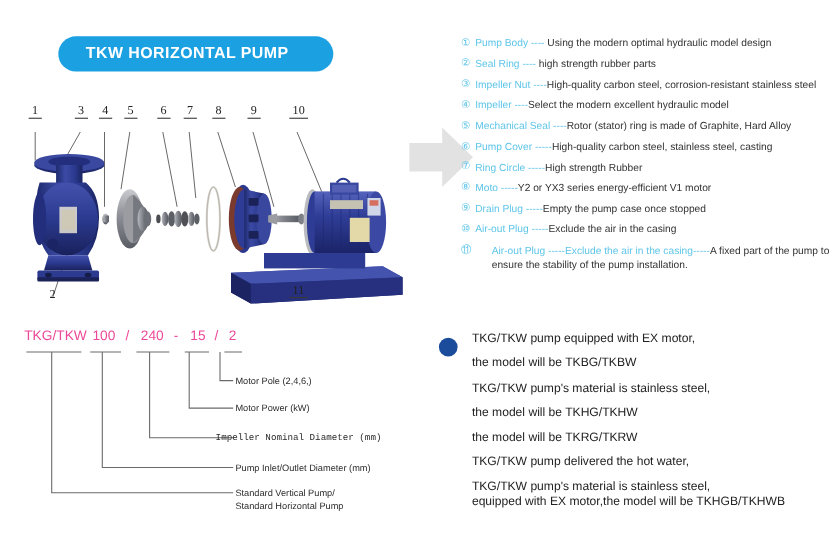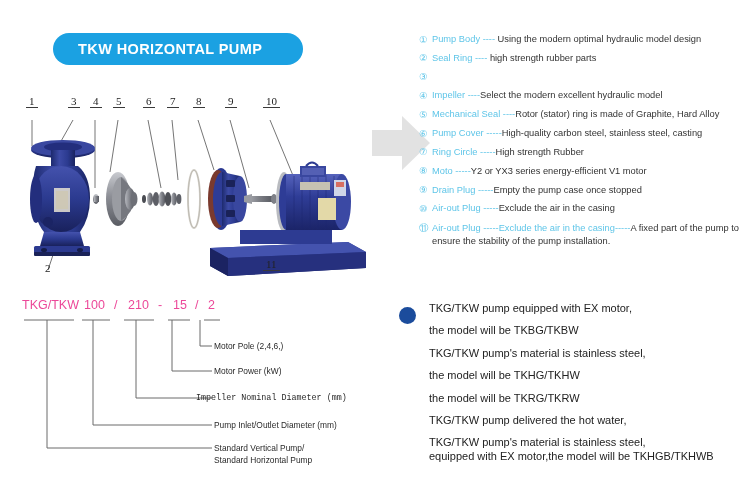--- a/index.html
+++ b/index.html
@@ -41,21 +41,21 @@
   .legend-row{
     display:flex;align-items:flex-start;
     margin-bottom:7.4px;line-height:1.15;
   }
   .legend-num{
     flex:0 0 auto;color:#5ec5e8;font-size:9.5px;
     width:13px;text-align:left;padding-top:.5px;
   }
   .legend-text{font-size:9.3px;color:#333333;white-space:nowrap;}
   .legend-text .hl{color:#5ec5e8;}
-  .legend-row.wrap .legend-text{white-space:normal;line-height:1.35;}
+  .legend-row.wrap .legend-text{white-space:normal;line-height:1.35;margin-left:15px;}
 
   
   .model{position:absolute;left:22px;top:298px;width:370px;height:195px;}
   .model svg{display:block;}
   .code-seg{
     position:absolute;font-size:12.5px;color:#ec4899;
     font-family:"Liberation Sans", sans-serif;white-space:nowrap;
   }
   .mlabel{
     position:absolute;font-size:8.4px;color:#2a2a2a;
@@ -260,20 +260,21 @@
       <span class="legend-text"><span class="hl">Pump Body ---- </span><span>Using the modern optimal hydraulic model design</span></span>
     </div>
 
     <div class="legend-row">
       <span class="legend-num">②</span>
       <span class="legend-text"><span class="hl">Seal Ring ---- </span><span>high strength rubber parts</span></span>
     </div>
 
     <div class="legend-row">
       <span class="legend-num">③</span>
+      <span class="legend-text"><span class="hl">Impeller Nut ----</span><span>High-quality carbon steel, corrosion-resistant stainless steel</span></span>
     </div>
 
     <div class="legend-row">
       <span class="legend-num">④</span>
       <span class="legend-text"><span class="hl">Impeller ----</span><span>Select the modern excellent hydraulic model</span></span>
     </div>
 
     <div class="legend-row">
       <span class="legend-num">⑤</span>
       <span class="legend-text"><span class="hl">Mechanical Seal ----</span><span>Rotor (stator) ring is made of Graphite, Hard Alloy</span></span>
@@ -309,21 +310,21 @@
       <span class="legend-text"><span class="hl">Air-out Plug -----Exclude the air in the casing-----</span><span>A fixed part of the pump to ensure the stability of the pump installation.</span></span>
     </div>
 
   </div>
 
   <div class="model">
 
     <span class="code-seg" style="left:0px;top:0px;">TKG/TKW</span>
     <span class="code-seg" style="left:62px;top:0px;text-align:right;">100</span>
     <span class="code-seg" style="left:92px;top:0px;">/</span>
-    <span class="code-seg" style="left:106px;top:0px;">210</span>
+    <span class="code-seg" style="left:106px;top:0px;">240</span>
     <span class="code-seg" style="left:136px;top:0px;">-</span>
     <span class="code-seg" style="left:151px;top:0px;">15</span>
     <span class="code-seg" style="left:173px;top:0px;">/</span>
     <span class="code-seg" style="left:186px;top:0px;">2</span>
 
     <svg width="370" height="195" viewBox="0 0 370 195" style="position:absolute;left:0;top:0;">
       <g stroke="#6a6a6a" stroke-width="1" fill="none">
 
         <path d="M2,22 L52,22"></path>
         <path d="M60,22 L88,22"></path>

